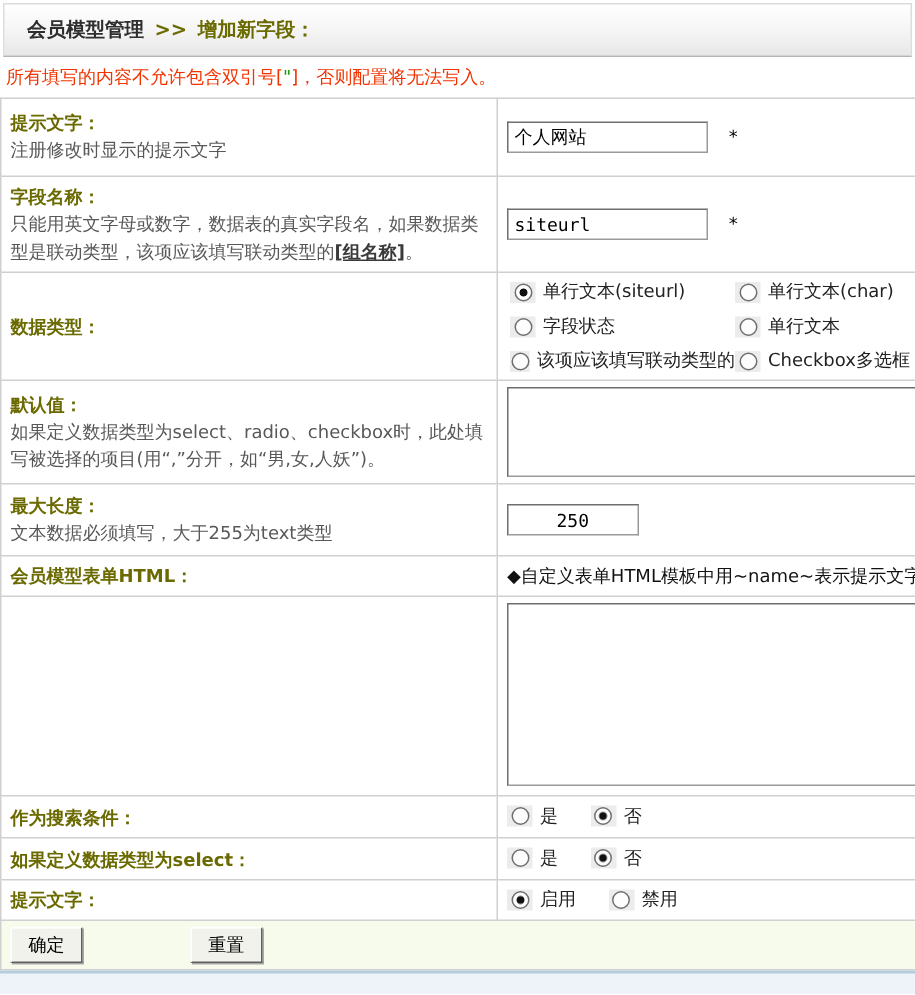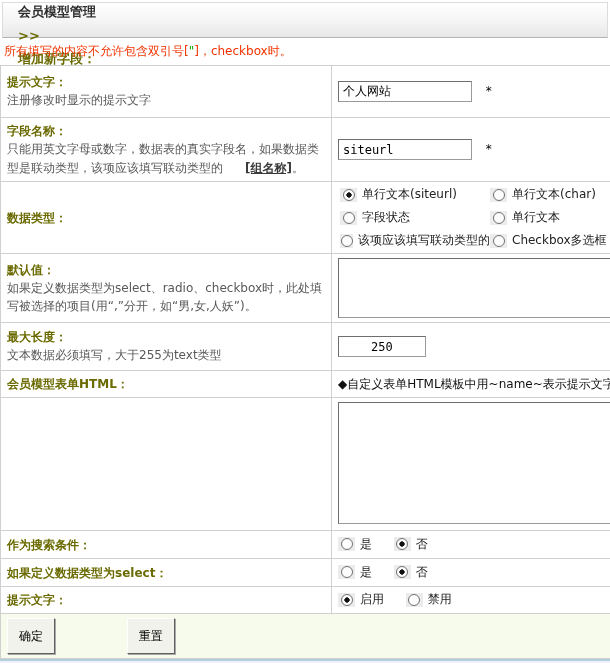--- a/index.html
+++ b/index.html
@@ -7,34 +7,34 @@
   .page {
     width: 610px; height: 663px; overflow: hidden; background: #fff;
     font-family: "DejaVu Sans", "Liberation Sans", sans-serif;
     font-size: 12px; color: #333; position: relative;
   }
   
   .header {
     height: 36px; margin: 2px 2px 0 2px;
     background: linear-gradient(#ffffff 0%, #f4f4f4 55%, #e7e7e7 100%);
     border: 1px solid #dcdcdc; border-bottom: 1px solid #b4b4b4;
-    display: flex; align-items: flex-start; gap: 7px; padding-left: 15px; flex-direction: column;
+    display: flex; align-items: center; gap: 7px; padding-left: 15px;
   }
   .header .t1 { font-weight: bold; color: #2e2e2e; font-size: 13px; }
   .header .sep, .header .t2 { font-weight: bold; color: #6a6a00; font-size: 13px; }
   
   .warning { height: 27px; line-height: 27px; padding-left: 4px; color: #f23300; background: #fff; white-space: nowrap; }
   .warning .q { color: #16a000; }
   
   table.form { border-collapse: collapse; width: 760px; table-layout: fixed; }
   table.form td { border: 1px solid #d0d0d0; padding: 4px 6px; vertical-align: middle; }
   td.lbl { width: 331px; margin-left: 48px; }
   .label-title { font-weight: bold; color: #6a6a00; line-height: 1.5; }
   .desc { color: #585858; line-height: 1.55; }
-  .link { color: #3a3a3a; font-weight: bold; text-decoration: underline; cursor: pointer; padding-left: 22px; }
+  .link { color: #3a3a3a; font-weight: bold; text-decoration: underline; cursor: pointer; }
   .req { margin-left: 10px; color: #000; }
   input.ti, textarea.ta {
     border: 1px solid #9a9a9a; border-top-color: #6e6e6e; border-left-color: #6e6e6e;
     background: #fff; font-family: "DejaVu Sans Mono", "Liberation Mono", monospace;
     font-size: 12px; padding: 2px 4px; color: #000; display: block;
   }
   input.ti { height: 21px; width: 134px; display: inline-block; vertical-align: middle; }
   input.ti-max { width: 88px; padding-left: 32px; }
   textarea.ta { resize: none; }
   .ta-default { width: 402px; height: 60px; }
@@ -45,42 +45,42 @@
   input[type=radio] {
     appearance: none; -webkit-appearance: none; width: 12px; height: 12px; margin: 0;
     border-radius: 50%; border: 1px solid #6f6f6f; background: #fdfdfd; cursor: pointer;
   }
   input[type=radio]:checked { background: radial-gradient(circle, #111 0, #111 2.4px, #fdfdfd 2.9px); }
   .dgrid { display: grid; grid-template-columns: 150px 160px; row-gap: 6px; padding-left: 2px; }
   .yn .opt { margin-right: 18px; }
   
   td.btnrow { background: #f7fbec; padding: 10px 0 10px 313px; }
   button.btn {
-    width: 48px; height: 36px; background: #f2f2ec; color: #000; font-size: 12px;
+    width: 48px; height: 24px; background: #f2f2ec; color: #000; font-size: 12px;
     font-family: "DejaVu Sans", "Liberation Sans", sans-serif;
     border: 1px solid; border-color: #ffffff #606060 #606060 #ffffff;
     box-shadow: 1px 1px 0 #a8a8a8; cursor: pointer; padding: 0;
   }
   button.btn.first { margin-right: 68px; }
   
   .footer { height: 16px; background: #eef2f9; border-top: 2px solid #b5cede; }
   .hint { color: #111; white-space: nowrap; overflow: hidden; }
 </style>
 </head>
 <body>
 
 <div class="page">
 
   <div class="header">
     <span class="t1">会员模型管理</span>
     <span class="sep">&gt;&gt;</span>
     <span class="t2">增加新字段：</span>
   </div>
 
-  <div class="warning"><span>所有填写的内容不允许包含双引号[</span><span class="q">"</span><span>]，checkbox时。</span></div>
+  <div class="warning"><span>所有填写的内容不允许包含双引号[</span><span class="q">"</span><span>]，否则配置将无法写入。</span></div>
 
   <table class="form">
 
     <tbody>
         <tr>
       <td class="lbl" style="height:52px">
         <div class="label-title">提示文字：</div>
         <div class="desc">注册修改时显示的提示文字</div>
       </td>
       <td>

